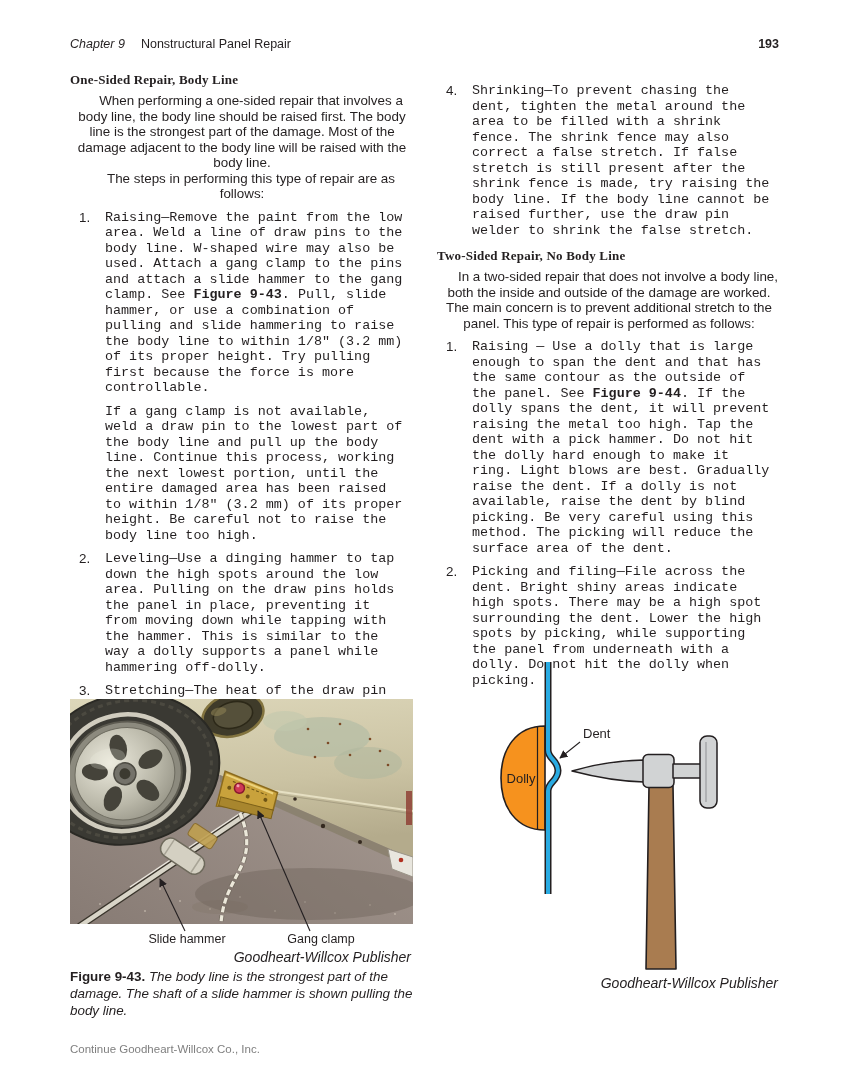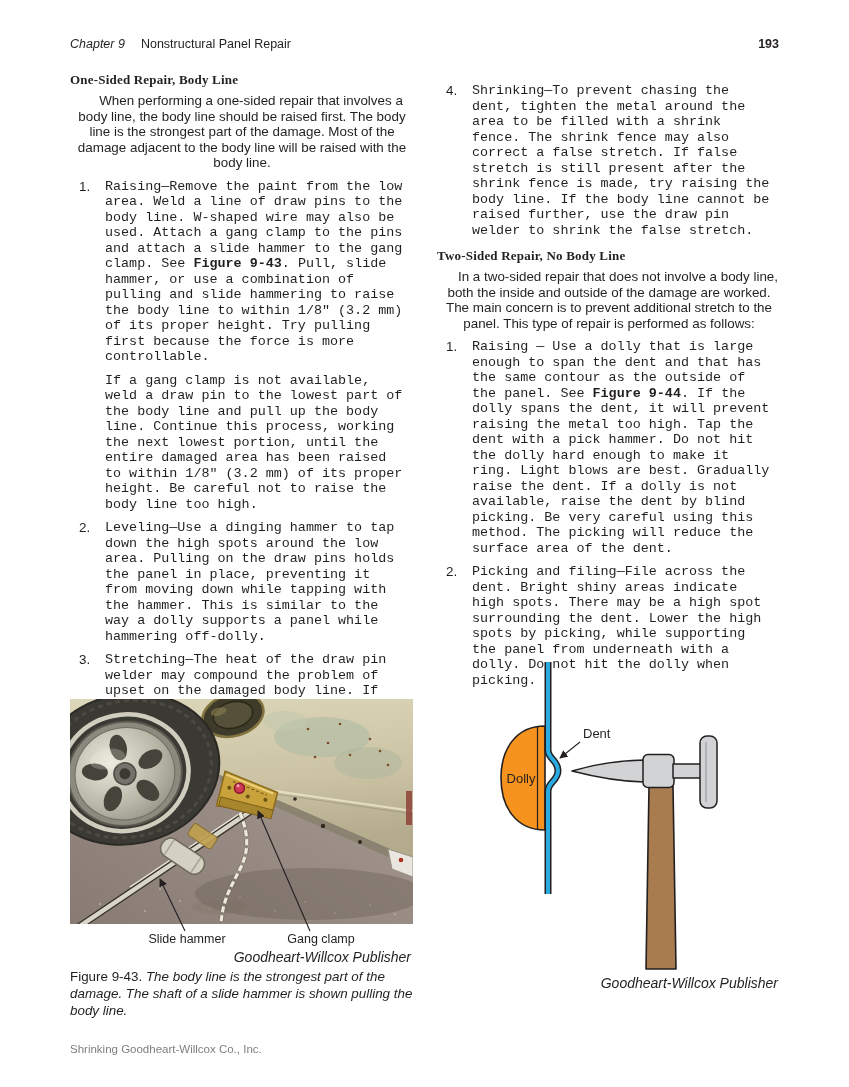--- a/index.html
+++ b/index.html
@@ -17,41 +17,42 @@
   .col-right h2.sect{}
   p.ind{text-indent:18px;margin:0;text-align:center;}
   p.plain{margin:8px;font-family:Liberation Mono, monospace;}
   .step{position:relative;padding-left:27px;margin:0 0 3px 0;}
   .step .num{position:absolute;left:9px;top:0;}
   .fig{position:absolute;width:343px;}
   #fig43{left:70px;top:699px;}
   #fig44{left:437px;top:658px;}
   .credit{font-style:italic;font-size:14px;text-align:right;margin:2px 2px 3px 0;}
   .cap{font-size:13.4px;line-height:17px;margin:0;}
-  .cap .lbl{font-weight:normal;}
+  .cap .lbl{font-weight:bold;}
   .cap .it{font-style:italic;}
   .figlabel{font-size:12.5px;fill:#231F20;}
   .foot{position:absolute;left:70px;top:1043px;font-size:11.5px;color:#7f7f7f;}
   svg{display:block;}
 </style>
 </head>
 <body>
 
 <div class="page">
 
   <div class="hdr">
     <div>
       <span class="chap">Chapter 9</span><span>Nonstructural Panel Repair</span>
     </div>
     <div class="pageno">193</div>
   </div>
 
   <div class="col col-left">
     <h2 class="sect">One-Sided Repair, Body Line</h2>
     <p class="ind">When performing a one-sided repair that involves a body line, the body line should be raised first. The body line is the strongest part of the damage. Most of the damage adjacent to the body line will be raised with the body line.</p>
+    <p class="ind">The steps in performing this type of repair are as follows:</p>
 
     <div class="step">
       <span class="num">1.</span>
       <p class="plain"><span>Raising—Remove the paint from the low area. Weld a line of draw pins to the body line. W-shaped wire may also be used. Attach a gang clamp to the pins and attach a slide hammer to the gang clamp. See </span><b>Figure 9-43</b><span>. Pull, slide hammer, or use a combination of pulling and slide hammering to raise the body line to within 1/8″ (3.2 mm) of its proper height. Try pulling first because the force is more controllable.</span></p>
       <p class="plain">If a gang clamp is not available, weld a draw pin to the lowest part of the body line and pull up the body line. Continue this process, working the next lowest portion, until the entire damaged area has been raised to within 1/8″ (3.2 mm) of its proper height. Be careful not to raise the body line too high.</p>
     </div>
 
     <div class="step">
       <span class="num">2.</span>
       <p class="plain">Leveling—Use a dinging hammer to tap down the high spots around the low area. Pulling on the draw pins holds the panel in place, preventing it from moving down while tapping with the hammer. This is similar to the way a dolly supports a panel while hammering off-dolly.</p>
@@ -257,14 +258,14 @@
         <path d="M135,113 C158,106 186,102.5 207,102 L207,124 C186,123.5 158,119 135,113 Z" stroke-width="1.5" fill="#D1D3D4"></path>
         <rect x="206" y="96.5" width="31" height="33" rx="5" stroke-width="1.5" fill="#D1D3D4"></rect>
         <rect x="236" y="106" width="28" height="14" stroke-width="1.5" fill="#D1D3D4"></rect>
         <rect x="263" y="78" width="17" height="72" rx="7" stroke-width="1.5" fill="#D1D3D4"></rect>
         <line x1="269" y1="84" x2="269" y2="144" stroke="#9a9c9e" stroke-width="1.2"></line>
       </g>
     </svg>
     <div class="credit">Goodheart-Willcox Publisher</div>
   </div>
 
-  <div class="foot">Shrinking Goodheart-Willcox Co., Inc.</div>
+  <div class="foot">Continue Goodheart-Willcox Co., Inc.</div>
 </div>
 
 </body></html>

